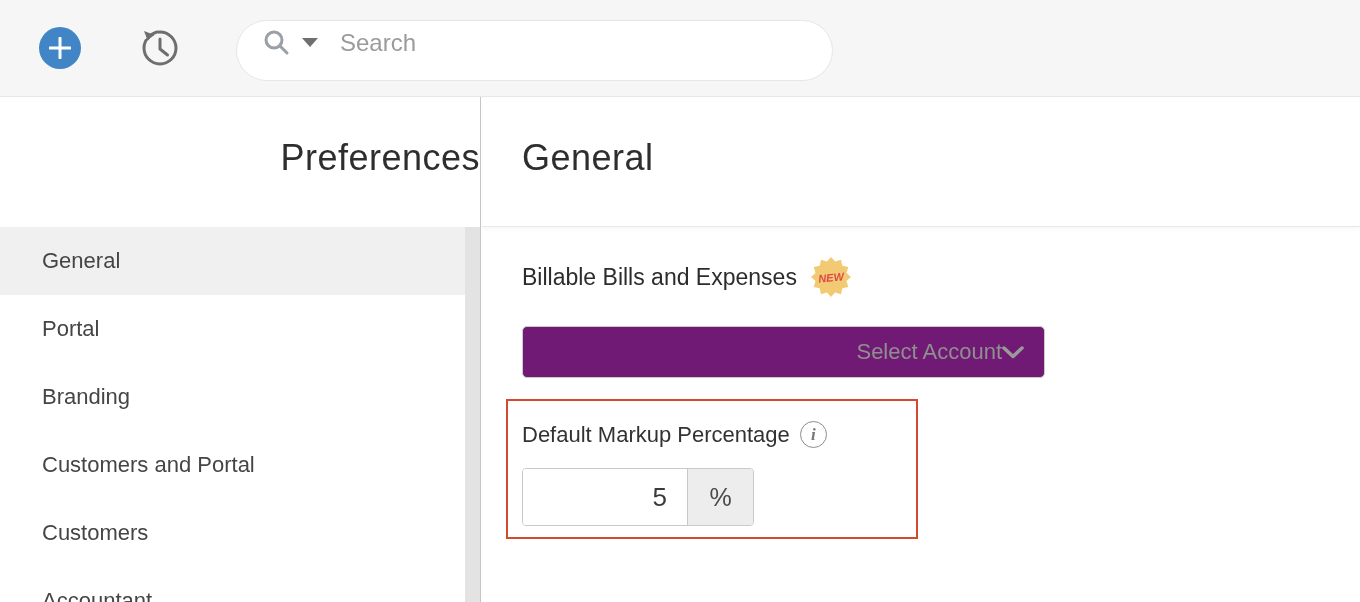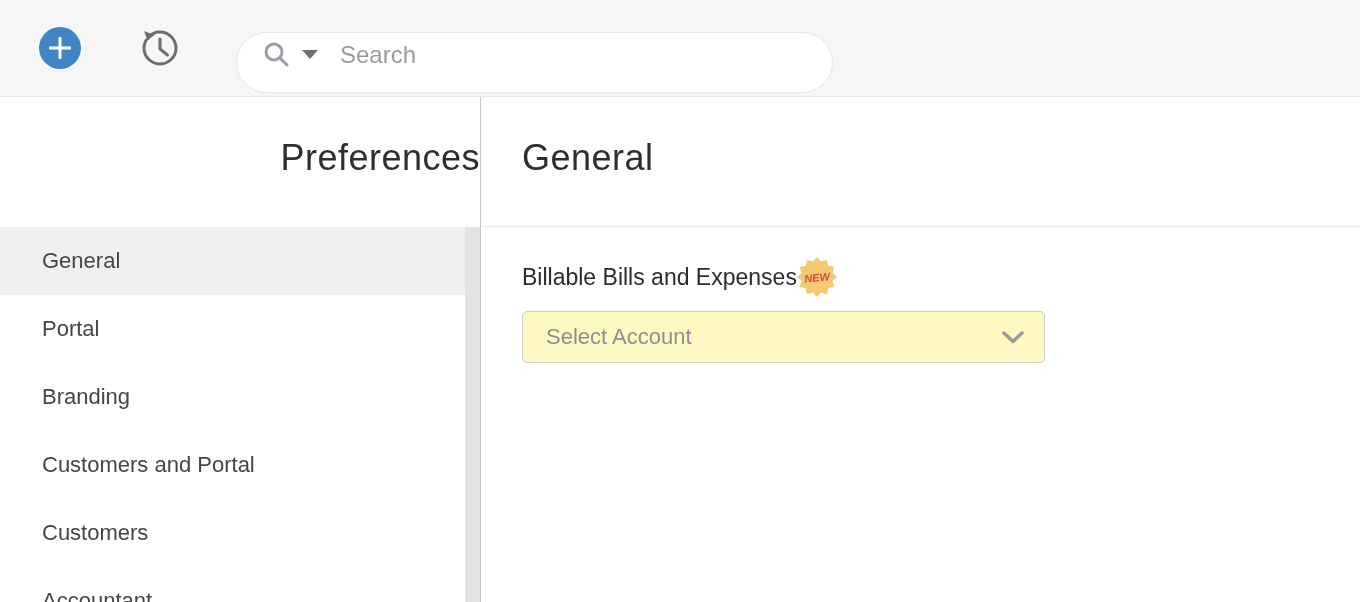--- a/index.html
+++ b/index.html
@@ -7,21 +7,21 @@
               font-family:"Liberation Sans", sans-serif; }
 
   
   .topbar { position:absolute; left:0; top:0; width:1360px; height:97px;
             background:#f6f6f7; border-bottom:1px solid #e7e7e7; }
   .plus-btn { position:absolute; left:39px; top:27px; width:42px; height:42px;
               border-radius:50%; background:#4285c6; border:none; cursor:pointer;
               display:flex; align-items:center; justify-content:center; }
   .history-btn { position:absolute; left:138px; top:25px; width:44px; height:44px;
                  background:none; border:none; cursor:pointer; padding:0; }
-  .search-pill { position:absolute; left:236px; top:32px; width:597px; height:61px;
+  .search-pill { position:absolute; left:236px; top:20px; width:597px; height:61px;
                  background:#fff; border:1px solid #e6e6e6; border-radius:31px;
                  display:flex; align-items:center; padding:0 22px 16px 26px; }
   .search-caret { width:0; height:0; border-left:8px solid transparent;
                   border-right:8px solid transparent; border-top:9px solid #6f6f6f;
                   margin:0 0 0 12px; }
   .search-input { border:none; outline:none; background:transparent; flex:1;
                   margin-left:22px; font-size:24px; color:#444;
                   font-family:"Liberation Sans", sans-serif; }
   .search-input::placeholder { color:#9b9b9b; }
 
@@ -38,29 +38,29 @@
                    background:#e3e3e3; }
 
   
   .main { position:absolute; left:482px; top:97px; right:0; bottom:0; background:#fff; }
   .main-header { height:130px; border-bottom:1px solid #e8e8e8;
                  box-shadow:0 3px 3px rgba(0,0,0,0.025); }
   .main-title { padding:40px 0 0 40px; font-size:36px; color:#2e2e2e;
                 letter-spacing:0.5px; }
   .content { padding:30px 0 0 40px; }
 
-  .section-heading-row { display:flex; align-items:center; }
+  .section-heading-row { display:flex; align-items:center; gap:14px; }
   .section-heading { font-size:23px; font-weight:500; color:#2c2c2c; }
   .new-badge { width:40px; height:40px; flex:0 0 auto; }
 
   .section-desc { margin-top:26px; font-size:22px; color:#3d3d3d; }
 
-  .account-select { margin-top:14px; width:523px; height:52px;
-                    border:1px solid #cccccc; border-radius:5px; background:#fef9c3;
-                    display:flex; align-items:center; justify-content:space-between;
+  .account-select { margin-top:29px; width:523px; height:52px;
+                    border:1px solid #cccccc; border-radius:5px; background:#701a75;
+                    display:flex; align-items:center; justify-content:flex-end;
                     padding:0 20px 0 23px; cursor:pointer; }
   .account-select-value { font-size:22px; color:#8f8f8f; }
 
   .markup-box { margin:21px 0 0 -16px; width:412px; height:140px;
                 border:2px solid #d5492e; padding:20px 0 0 14px; }
   .markup-label-row { display:flex; align-items:center; gap:10px; }
   .markup-label { font-size:22px; color:#323232; }
   .info-icon { width:27px; height:27px; border:1.5px solid #8c8c8c; border-radius:50%;
                display:inline-flex; align-items:center; justify-content:center;
                font-family:"Liberation Serif", serif; font-style:italic; font-weight:bold;
@@ -144,15 +144,25 @@
 
     <div class="account-select">
       <span class="account-select-value">Select Account</span>
       <span style="display:flex;">
         <svg width="22" height="13" viewBox="0 0 22 13">
           <path d="M2 2 L11 10.5 L20 2" fill="none" stroke="#9a9a9a" stroke-width="3.5" stroke-linecap="round" stroke-linejoin="round"></path>
         </svg>
       </span>
     </div>
 
+    <div class="markup-box">
+      <div class="markup-label-row">
+        <span class="markup-label">Default Markup Percentage</span>
+        <span class="info-icon">i</span>
+      </div>
+      <div class="input-group">
+        <input class="markup-input" type="text" value="5" style="">
+        <span class="input-addon">%</span>
+      </div>
+    </div>
 
   </div>
 </div>
 
 </body></html>

